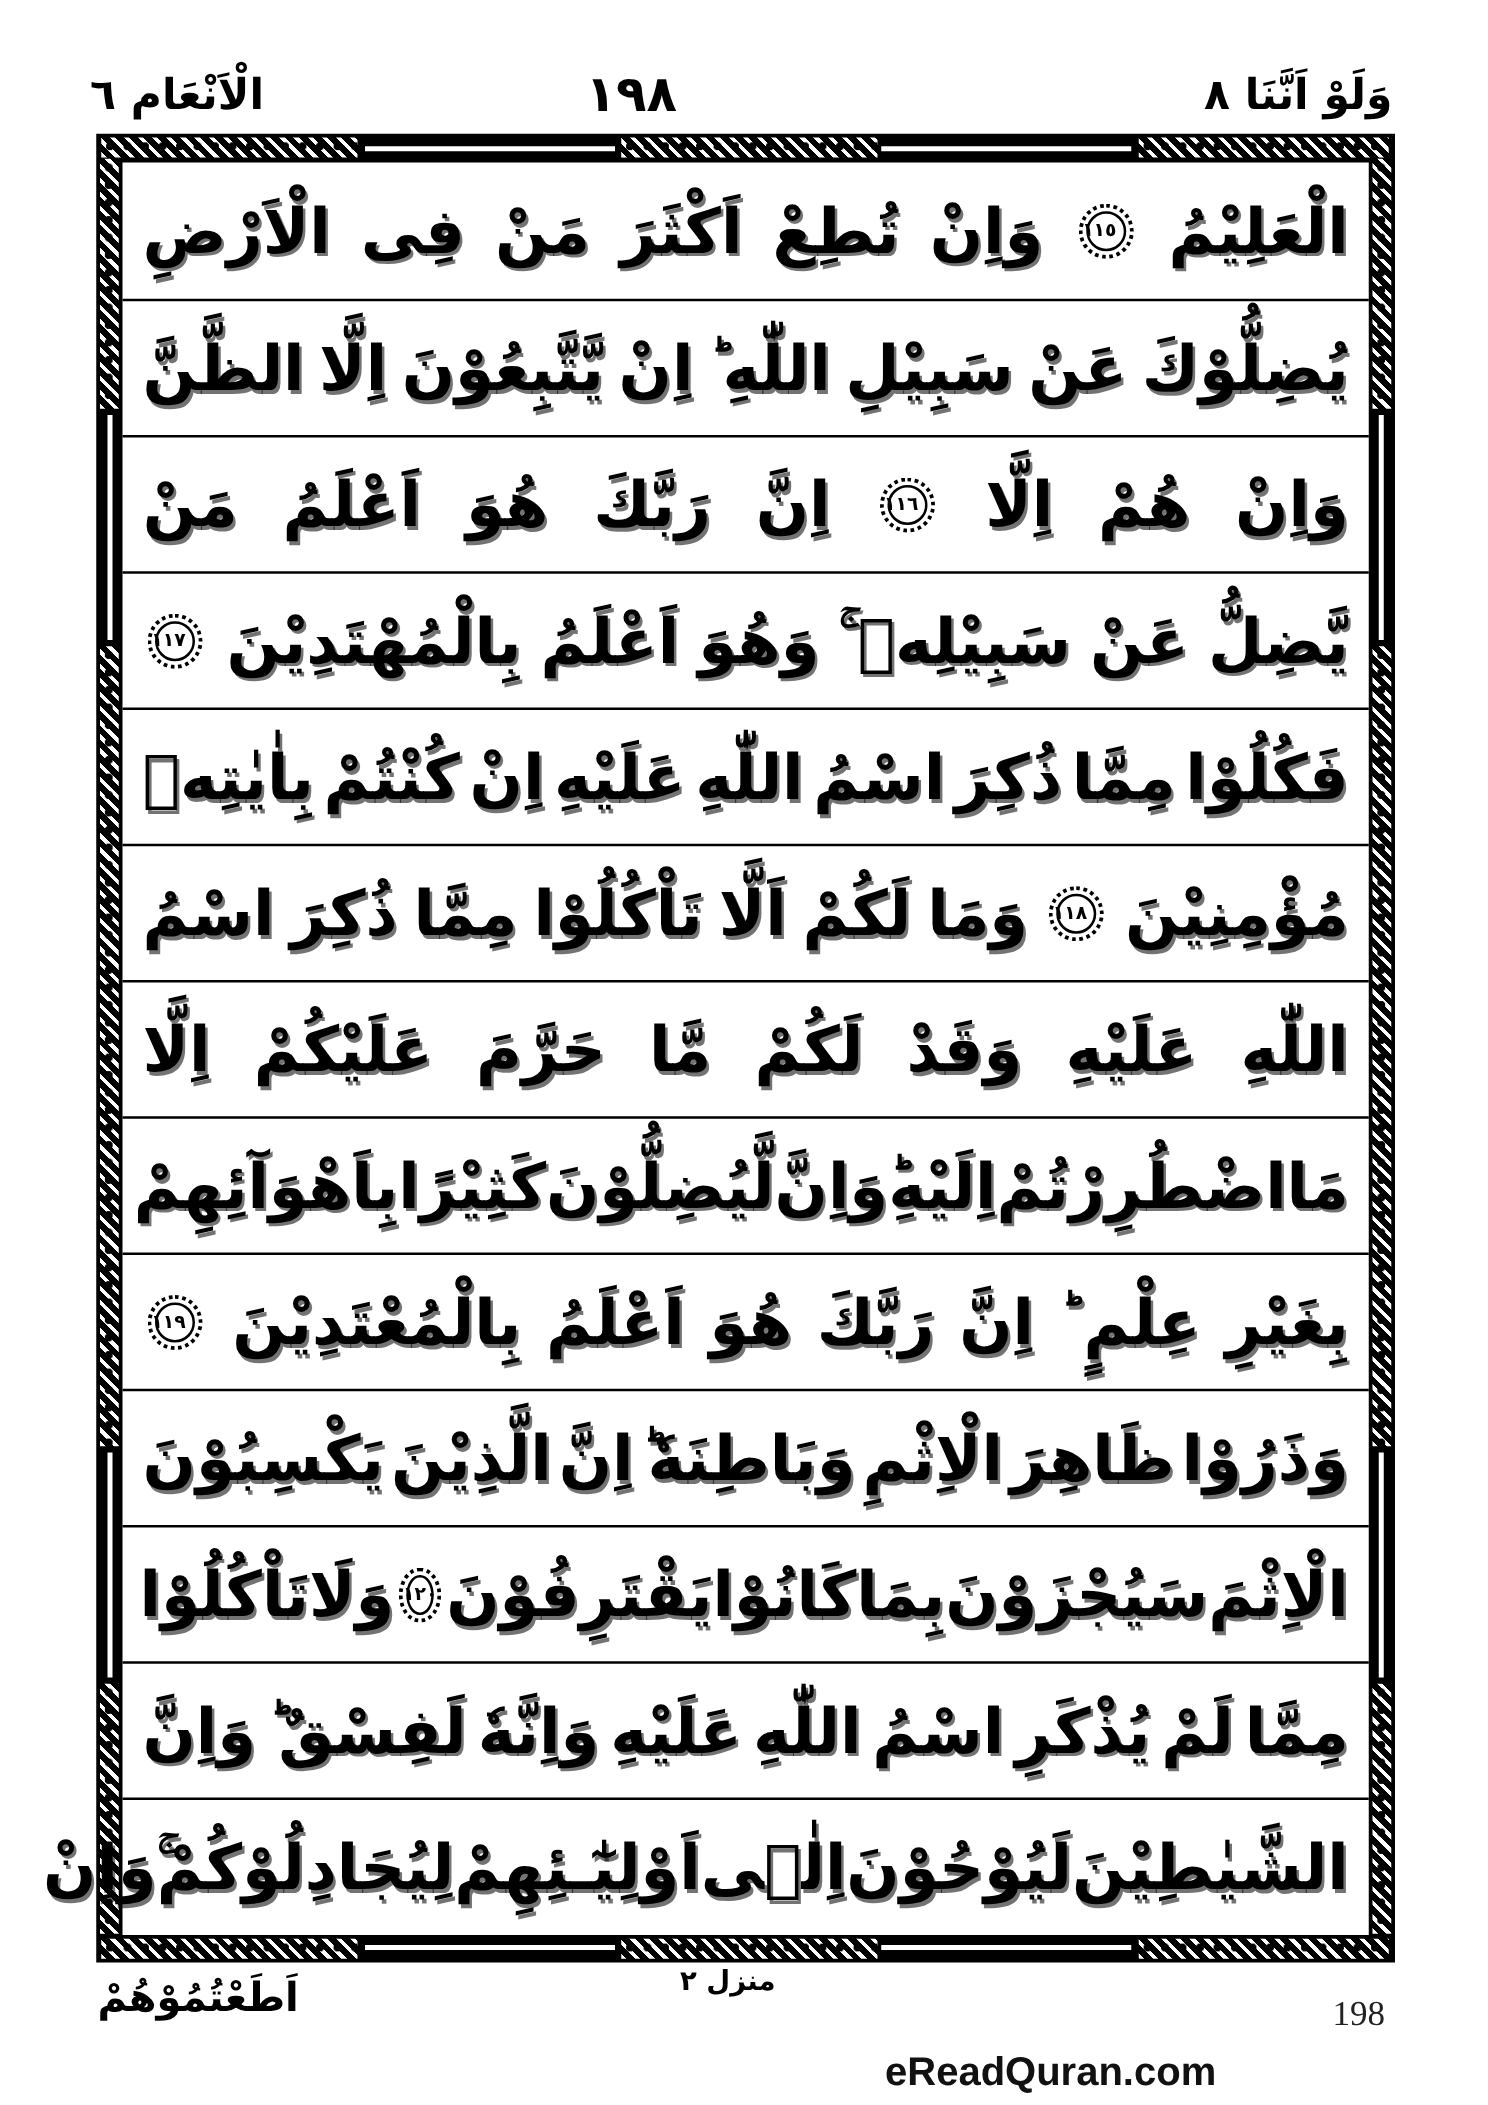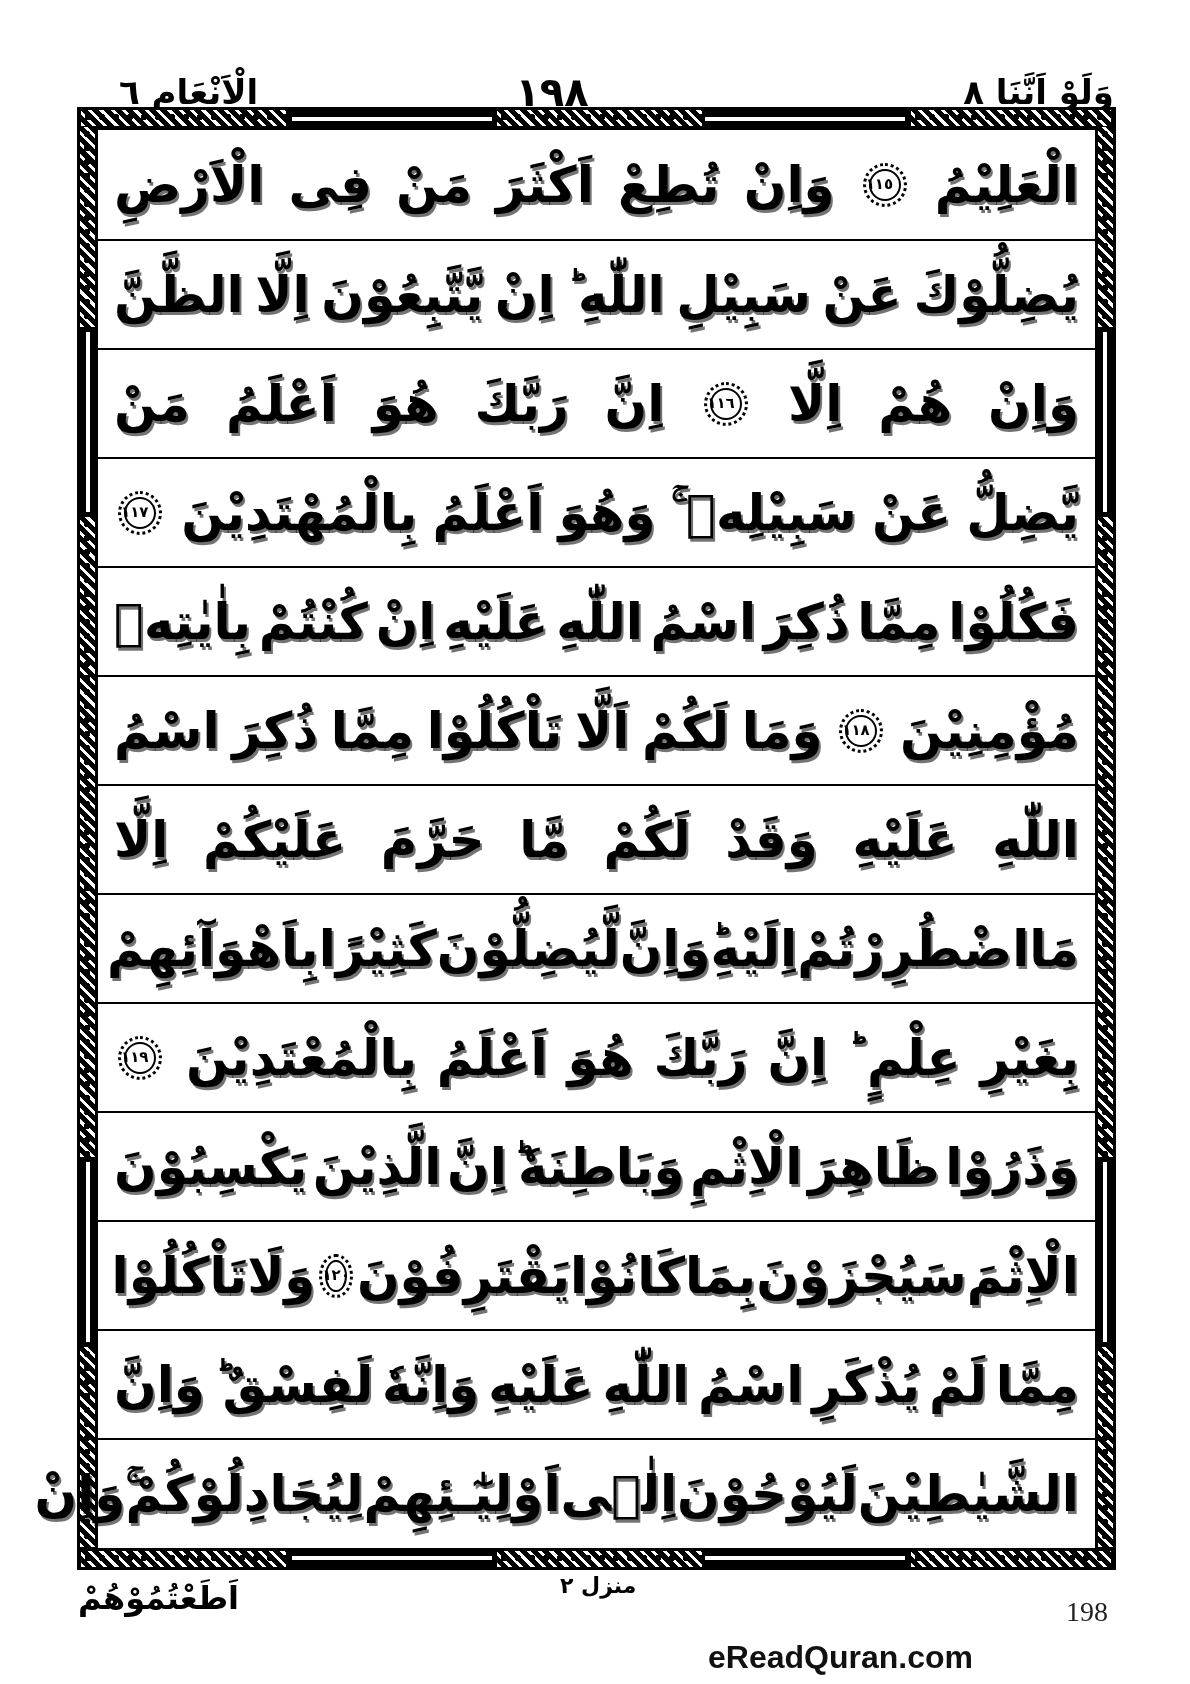--- a/index.html
+++ b/index.html
@@ -1,38 +1,38 @@
 <!DOCTYPE html>
 <html><head>
 <meta charset="utf-8">
 <style>
   html,body{margin:0;padding:0;background:#ffffff;}
   body{width:1190px;height:1684px;position:relative;overflow:hidden;color:#000;font-family:"DejaVu Sans",sans-serif;}
-  .hdr{position:absolute;top:68px;height:48px;font-weight:bold;font-size:34px;line-height:48px;direction:rtl;white-space:nowrap;margin-left:47px;}
+  .hdr{position:absolute;top:52px;height:48px;font-weight:bold;font-size:34px;line-height:48px;direction:rtl;white-space:nowrap;}
   .hdr-right{right:76px;}
   .hdr-center{left:0;width:1010px;text-align:center;font-size:40px;}
   .hdr-left{left:72px;}
   .frame{position:absolute;left:77px;top:107px;width:1039px;height:1463px;background:#000;box-sizing:border-box;}
   .band-line{position:absolute;background:#fff;}
   .orn{position:absolute;background:
       radial-gradient(circle at 50% 50%, #000 0 3px, transparent 3.5px) 0 0/14px 14px,
       repeating-linear-gradient(45deg,#fff 0 3px,#000 3px 8px);}
   .inner{position:absolute;left:21px;top:23px;width:997px;height:1418px;background:#fff;}
   .row{position:absolute;left:0;width:997px;height:109px;border-top:2px solid #000;box-sizing:border-box;}
   .row:first-child{border-top:none;}
   .row-text{position:absolute;left:16px;right:16px;top:0;bottom:0;direction:rtl;text-align:justify;text-align-last:justify;
     font-family:"DejaVu Sans",sans-serif;font-weight:bold;font-size:50px;line-height:104px;white-space:nowrap;
     text-shadow:2px 3px 0 rgba(0,0,0,0.55);display:flex;justify-content:space-between;align-items:center;}
   .seg{display:inline-block;}
   .marker{display:inline-flex;align-items:center;justify-content:flex-end;width:44px;height:44px;border-radius:50%;
     border:3px dotted #000;box-sizing:border-box;position:relative;margin:0 4px;}
   .marker::before{content:"";position:absolute;inset:3px;border:2px solid #000;border-radius:50%;}
   .marker span{font-size:15px;font-weight:bold;line-height:1;text-shadow:none;direction:rtl;}
   .foot-catch{position:absolute;left:78px;top:1574px;font-size:32px;font-weight:bold;direction:rtl;line-height:48px;}
-  .foot-manzil{position:absolute;left:560px;top:1570px;font-size:22px;font-weight:bold;direction:rtl;line-height:32px;}
+  .foot-manzil{position:absolute;left:544px;top:1570px;font-size:22px;font-weight:bold;direction:rtl;line-height:32px;}
   .foot-site{position:absolute;left:708px;top:1592px;font-family:"Liberation Sans",sans-serif;font-weight:bold;font-size:32px;line-height:40px;color:#111;margin-top:45px;}
   .foot-page{position:absolute;left:1066px;top:1594px;font-family:"Liberation Serif",serif;font-size:28px;line-height:36px;color:#222;}
 </style>
 </head>
 <body>
 
 <div>
   <div class="hdr hdr-right">وَلَوْ اَنَّنَا ٨</div>
   <div class="hdr hdr-center">١٩٨</div>
   <div class="hdr hdr-left">الْاَنْعَام ٦</div>

